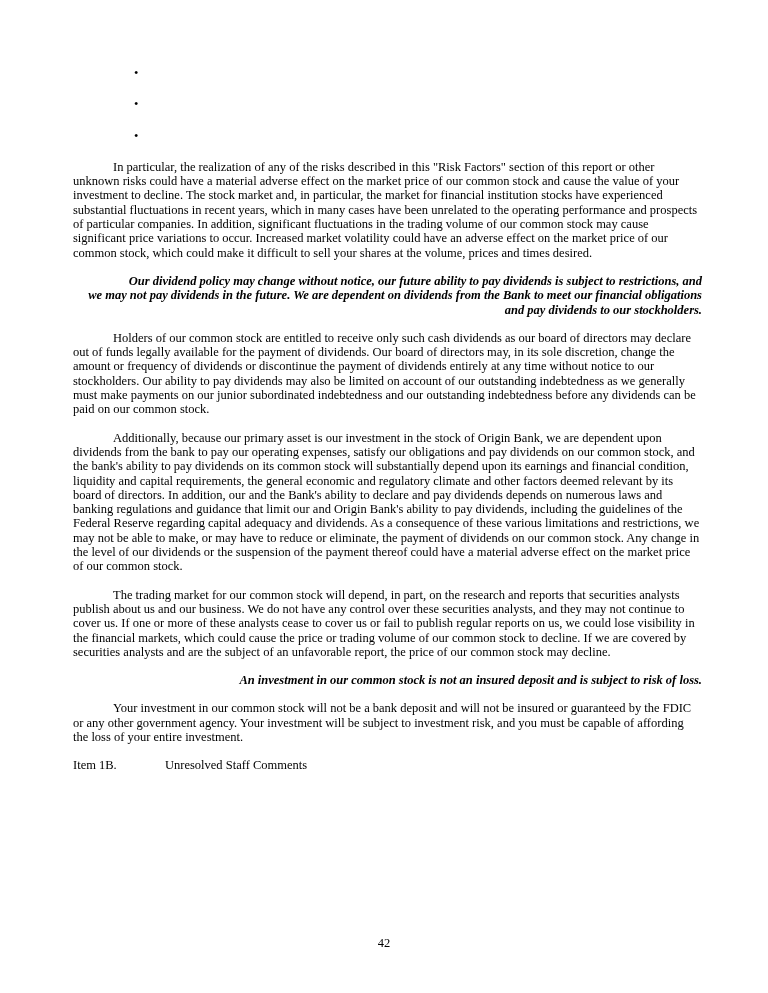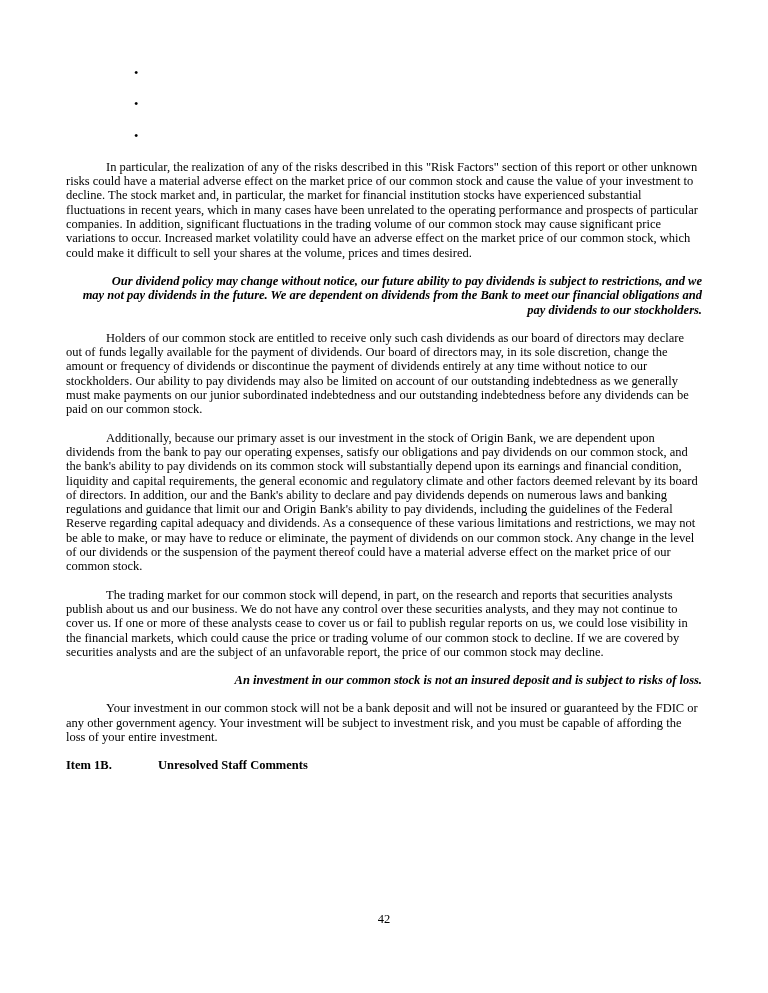--- a/index.html
+++ b/index.html
@@ -17,40 +17,40 @@
     box-sizing: border-box;
     padding: 66px 66px 0 66px;
     overflow: hidden;
     background: #ffffff;
   }
   .doc {
     font-size: 12.5px;
     line-height: 14.3px;
     text-align: left;
   }
-  .doc p { margin: 0 0 14px 0; }
+  .doc p { margin: 0 0 14px 7px; }
   p.para { text-indent: 40px; }
   p.heading {
     font-weight: bold;
     font-style: italic;
     text-indent: 40px;
     text-align: right;
   }
   .bullet-item {
     display: flex;
     margin: 0 0 17px 0;
     padding-left: 68px;
   }
   .bullet-marker { flex: 0 0 24px; }
   .bullet-text { flex: 1; }
-  p.item-heading { font-weight: bold; }
+  p.item-heading { font-weight: normal; }
   .item-label { display: inline-block; width: 92px; }
   .footer {
     position: absolute;
-    top: 912px;
+    top: 936px;
     left: 0;
     width: 768px;
     text-align: center;
     font-size: 12.5px;
     line-height: 14.3px;
   }
 </style>
 </head>
 <body>
 
@@ -63,18 +63,18 @@
         <span class="bullet-marker">•</span>
       </div>
       <div class="bullet-item">
         <span class="bullet-marker">•</span>
       </div>
       <p class="para">In particular, the realization of any of the risks described in this "Risk Factors" section of this report or other unknown risks could have a material adverse effect on the market price of our common stock and cause the value of your investment to decline. The stock market and, in particular, the market for financial institution stocks have experienced substantial fluctuations in recent years, which in many cases have been unrelated to the operating performance and prospects of particular companies. In addition, significant fluctuations in the trading volume of our common stock may cause significant price variations to occur. Increased market volatility could have an adverse effect on the market price of our common stock, which could make it difficult to sell your shares at the volume, prices and times desired.</p>
       <p class="heading">Our dividend policy may change without notice, our future ability to pay dividends is subject to restrictions, and we may not pay dividends in the future. We are dependent on dividends from the Bank to meet our financial obligations and pay dividends to our stockholders.</p>
       <p class="para">Holders of our common stock are entitled to receive only such cash dividends as our board of directors may declare out of funds legally available for the payment of dividends. Our board of directors may, in its sole discretion, change the amount or frequency of dividends or discontinue the payment of dividends entirely at any time without notice to our stockholders. Our ability to pay dividends may also be limited on account of our outstanding indebtedness as we generally must make payments on our junior subordinated indebtedness and our outstanding indebtedness before any dividends can be paid on our common stock.</p>
       <p class="para">Additionally, because our primary asset is our investment in the stock of Origin Bank, we are dependent upon dividends from the bank to pay our operating expenses, satisfy our obligations and pay dividends on our common stock, and the bank's ability to pay dividends on its common stock will substantially depend upon its earnings and financial condition, liquidity and capital requirements, the general economic and regulatory climate and other factors deemed relevant by its board of directors. In addition, our and the Bank's ability to declare and pay dividends depends on numerous laws and banking regulations and guidance that limit our and Origin Bank's ability to pay dividends, including the guidelines of the Federal Reserve regarding capital adequacy and dividends. As a consequence of these various limitations and restrictions, we may not be able to make, or may have to reduce or eliminate, the payment of dividends on our common stock. Any change in the level of our dividends or the suspension of the payment thereof could have a material adverse effect on the market price of our common stock.</p>
       <p class="para">The trading market for our common stock will depend, in part, on the research and reports that securities analysts publish about us and our business. We do not have any control over these securities analysts, and they may not continue to cover us. If one or more of these analysts cease to cover us or fail to publish regular reports on us, we could lose visibility in the financial markets, which could cause the price or trading volume of our common stock to decline. If we are covered by securities analysts and are the subject of an unfavorable report, the price of our common stock may decline.</p>
-      <p class="heading">An investment in our common stock is not an insured deposit and is subject to risks of loss.</p>
+      <p class="heading">An investment in our common stock is not an insured deposit and is subject to risk of loss.</p>
       <p class="para">Your investment in our common stock will not be a bank deposit and will not be insured or guaranteed by the FDIC or any other government agency. Your investment will be subject to investment risk, and you must be capable of affording the loss of your entire investment.</p>
       <p class="item-heading"><span class="item-label">Item 1B.</span><span class="item-title">Unresolved Staff Comments</span></p>
     </main>
   <div class="footer">42</div>
 </div>
 
 </body></html>

